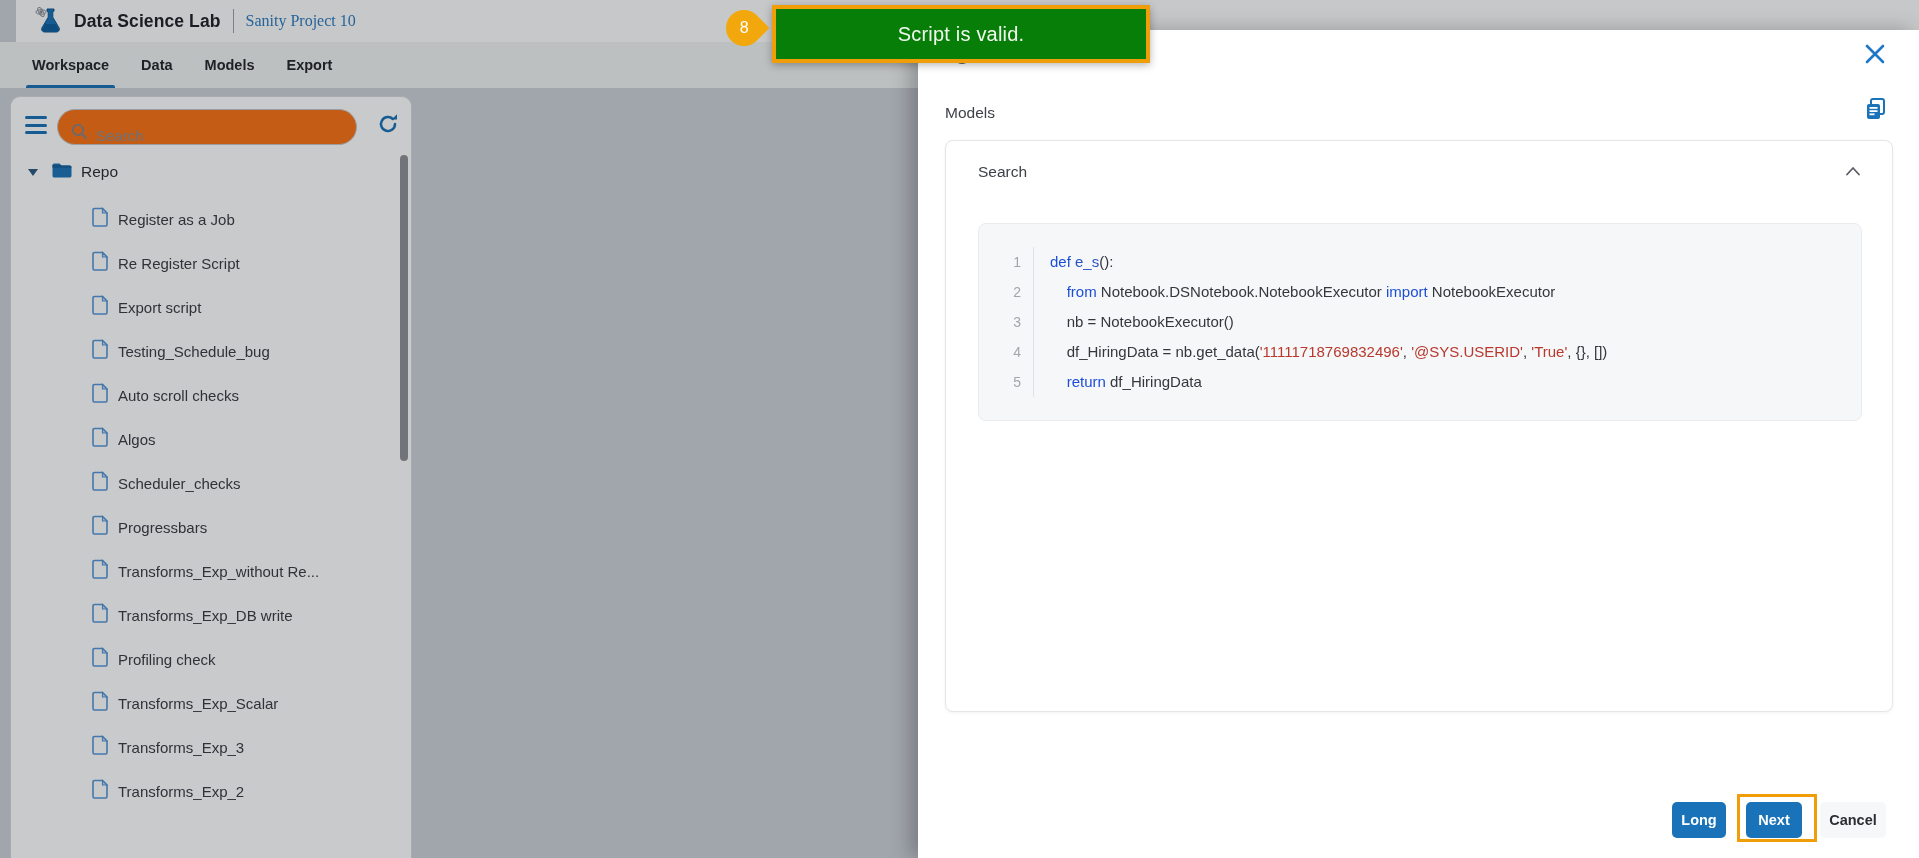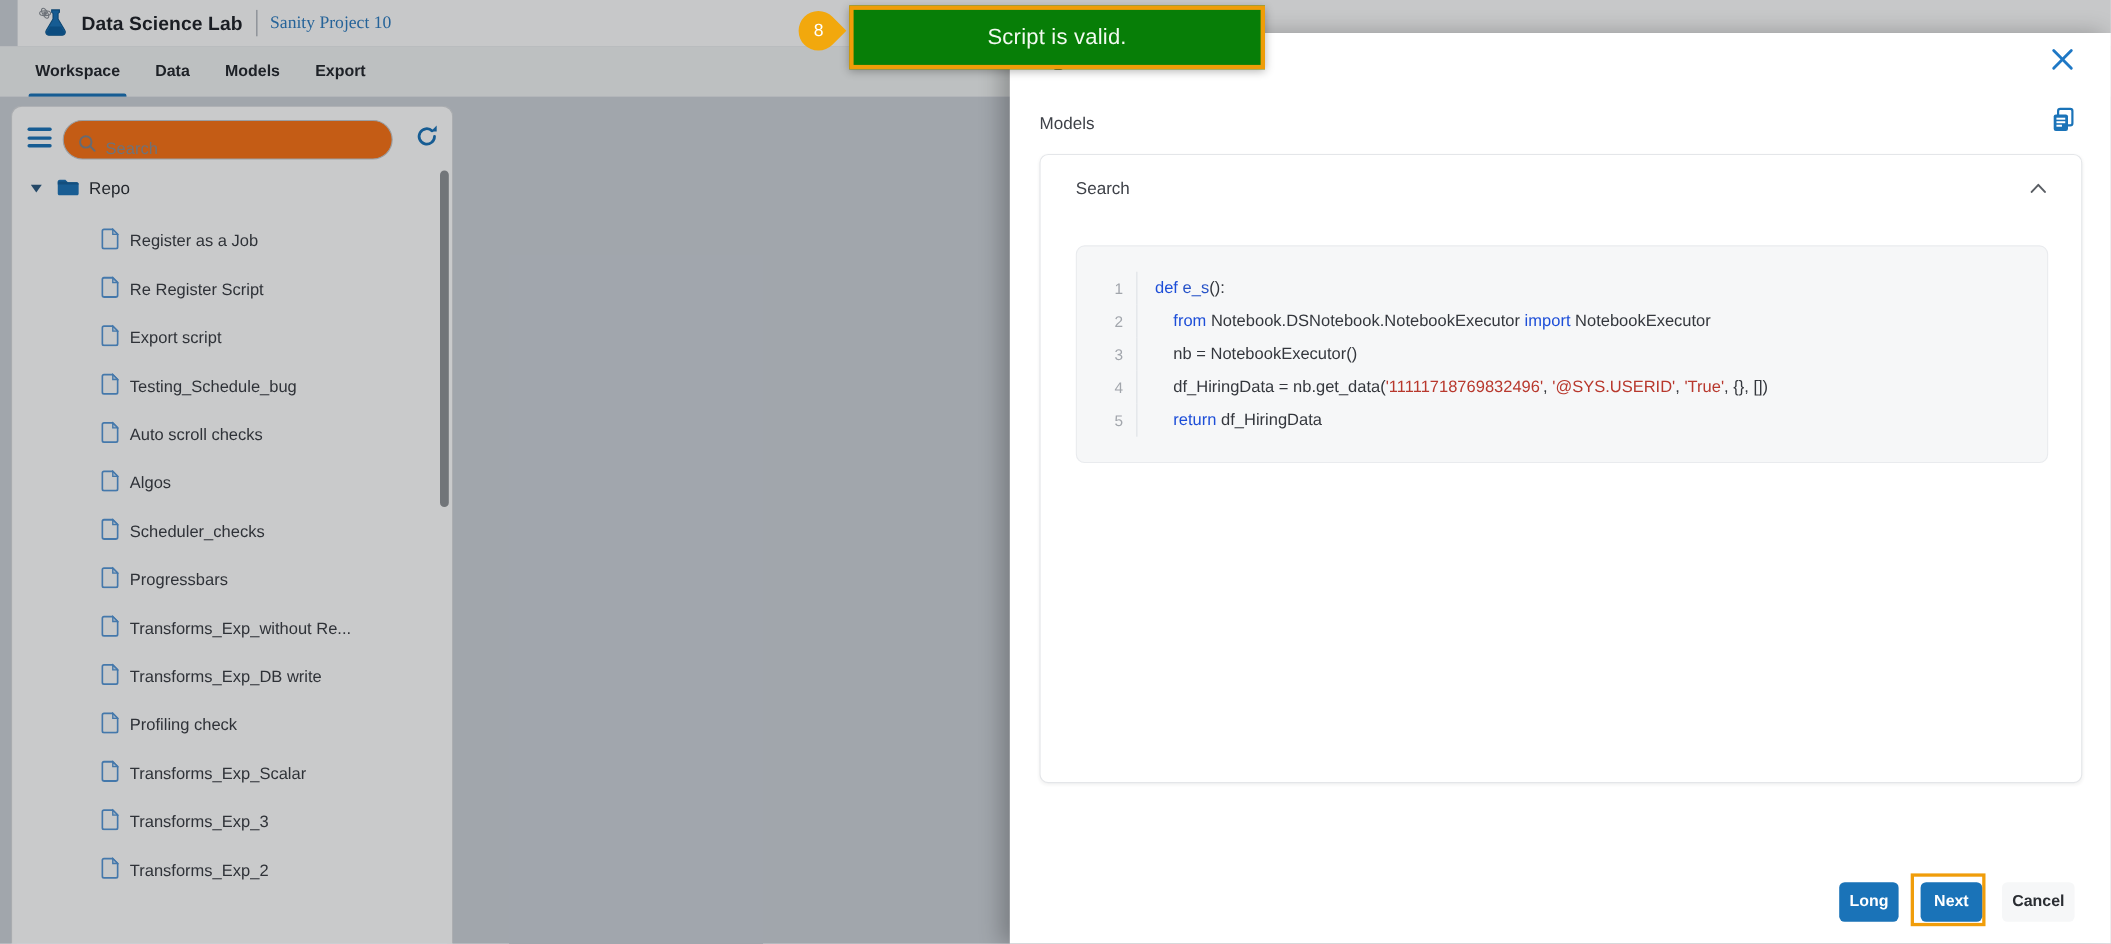--- a/index.html
+++ b/index.html
@@ -74,21 +74,21 @@
   .code-row .code { border-left:1px solid #dfe2e6; margin-left:12px; padding-left:16px; white-space:pre; color:#34373d; }
   .tok-kw  { color:#1d4ed8; }
   .tok-def { color:#2753c8; }
   .tok-str { color:#b8382d; }
   .tok-p   { color:#34373d; }
 
   .footer-btns { position:absolute; left:0; right:0; top:764px; height:60px; }
   .btn { font-family:"Liberation Sans", sans-serif; font-size:14.5px; font-weight:600; border:none;
          border-radius:5px; cursor:pointer; height:36px; }
   .btn-back { position:absolute; left:754px; top:8px; width:54px; background:#1a73b8; color:#fff; }
-  .next-highlight { position:absolute; left:819px; top:0px; width:68px; height:48px; border:3px solid #f09d0a; }
+  .next-highlight { position:absolute; left:819px; top:0px; width:80px; height:48px; border:3px solid #f09d0a; }
   .btn-next { position:absolute; left:6px; top:5px; width:56px; background:#1a73b8; color:#fff; }
   .btn-cancel { position:absolute; left:902px; top:8px; width:66px; background:#f6f7f8; color:#2b2e33; }
 
   
   .toast { position:absolute; left:772px; top:5px; width:378px; height:58px; background:#077e07;
            border:4px solid #ef9d08; z-index:200; display:flex; align-items:center; justify-content:center;
            box-shadow:0 2px 8px rgba(0,0,0,0.3); }
   .toast span { color:#f2faf0; font-size:20px; font-weight:500; letter-spacing:.2px; }
 
   

